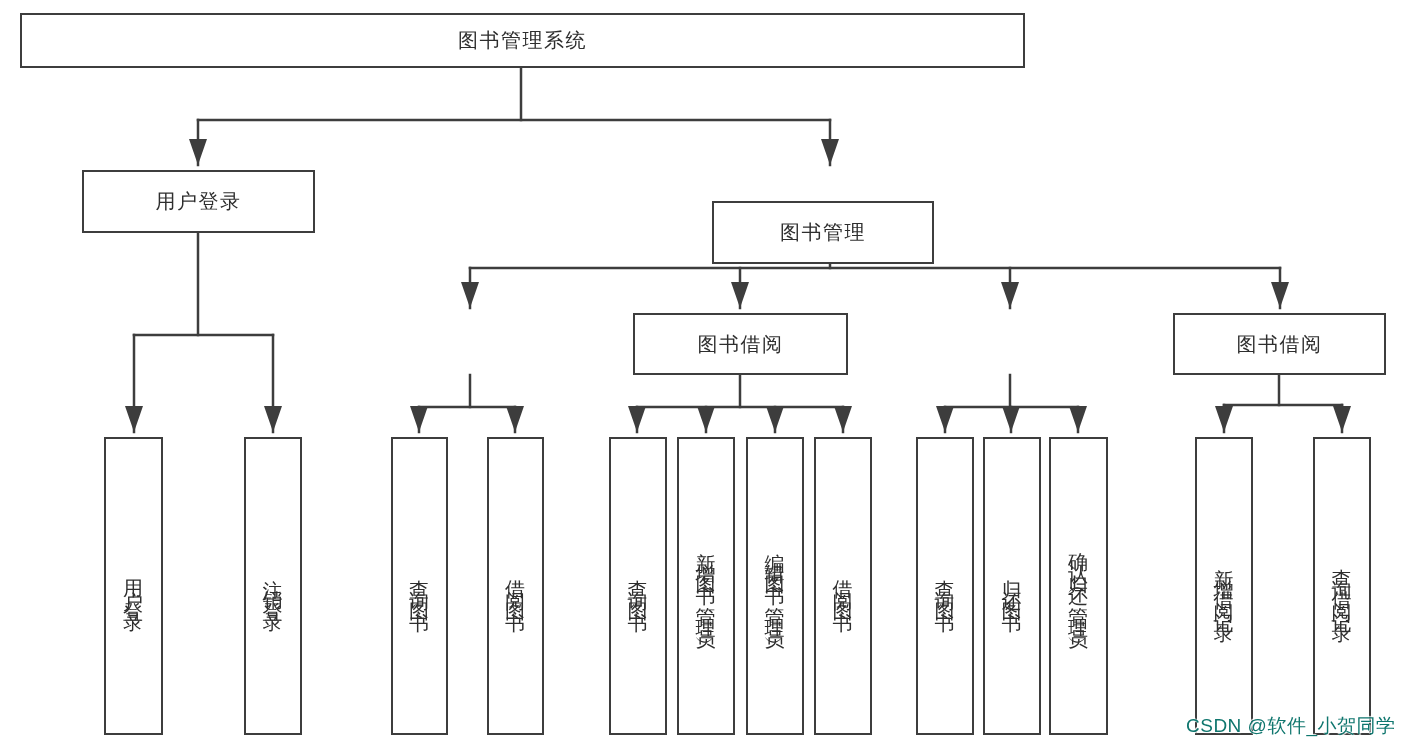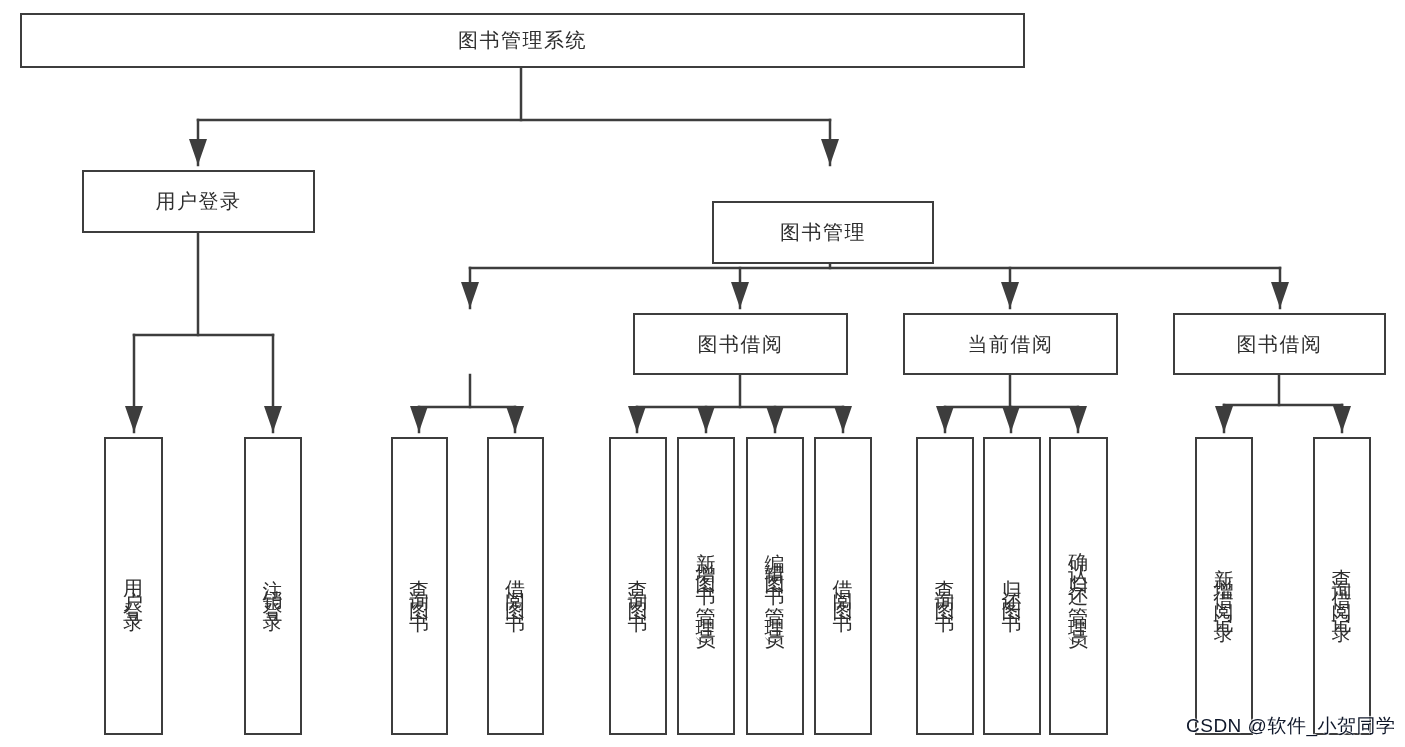--- a/index.html
+++ b/index.html
@@ -39,21 +39,21 @@
     font-size: 20px;
     line-height: 1;
     letter-spacing: 11px;
     white-space: nowrap;
   }
   .watermark {
     position: absolute;
     left: 1186px;
     top: 713px;
     font-size: 19px;
-    color: #0f172a;
+    color: #0f766e;
     z-index: 6;
     white-space: nowrap;
     text-shadow: 1px 1px 1px #ffffff, -1px -1px 1px #ffffff;
     letter-spacing: 0.5px;
   }
 </style>
 </head>
 <body>
 
 <div class="canvas">
@@ -115,23 +115,20 @@
   <div class="box" style="left:82px; top:170px; width:233px; height:63px;">
     <span class="hlabel">用户登录</span>
   </div>
   <div class="box" style="left:712px; top:170px; width:222px; height:63px;margin-top:31px;">
     <span class="hlabel">图书管理</span>
   </div>
 
   <div class="box" style="left:633px; top:313px; width:215px; height:62px;">
     <span class="hlabel">图书借阅</span>
   </div>
-  <div class="box" style="left:903px; top:313px; width:215px; height:62px;">
-    <span class="hlabel">当前借阅</span>
-  </div>
   <div class="box" style="left:1173px; top:313px; width:213px; height:62px;">
     <span class="hlabel">图书借阅</span>
   </div>
 
   <div class="box vbox" style="left:104px; top:437px; width:59px; height:298px;">
     <span class="vlabel">用户登录</span>
   </div>
   <div class="box vbox" style="left:244px; top:437px; width:58px; height:298px;">
     <span class="vlabel">注销登录</span>
   </div>

